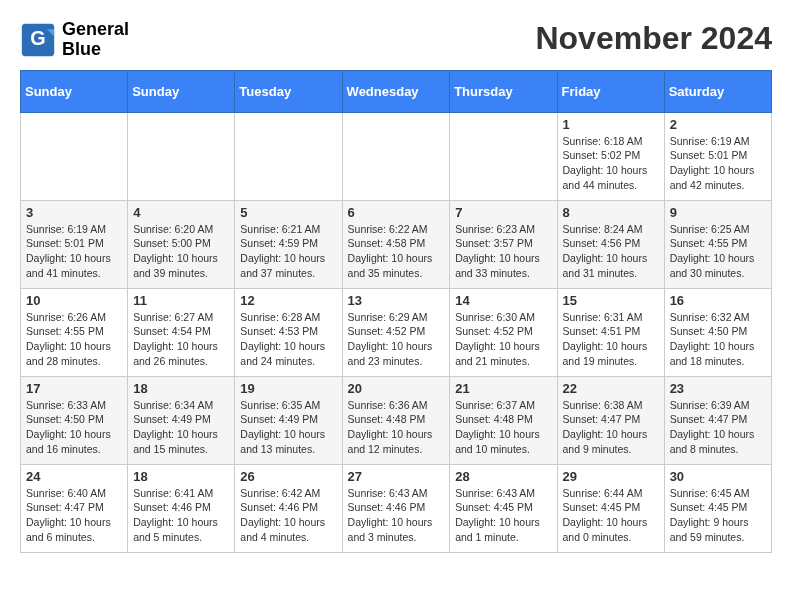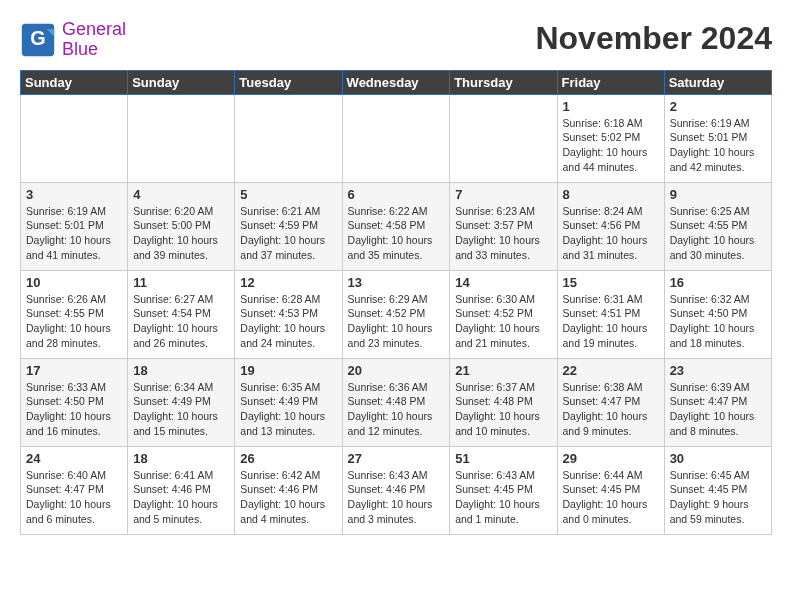--- a/index.html
+++ b/index.html
@@ -16,22 +16,22 @@
       align-items: flex-start;
       margin-bottom: 10px;
     }
     .logo {
       display: flex;
       align-items: center;
       gap: 6px;
     }
     .logo-text {
       font-size: 18px;
-      font-weight: normal;
-      color: #a21caf;
+      font-weight: bold;
+      color: #000000;
       line-height: 1.1;
     }
     .logo-text span {
       display: block;
     }
     .logo-icon {
       width: 36px;
       height: 36px;
     }
     .title-area {
@@ -45,23 +45,23 @@
     .subtitle {
       font-size: 16px;
       color: #555;
     }
     .calendar {
       width: 100%;
       border-collapse: collapse;
       font-size: 11px;
     }
     .calendar thead th {
-      background: #404040;
+      background: #3b82f6;
       color: #fff;
-      padding: 4px 4px;
+      padding: 13px 4px;
       text-align: left;
       font-size: 13px;
       font-weight: bold;
       border: 1px solid #2c6db5;
     }
     .calendar tbody td {
       border: 1px solid #ccc;
       vertical-align: top;
       padding: 4px 5px;
       min-height: 80px;
@@ -293,21 +293,21 @@
 Sunset: 4:46 PM
 Daylight: 10 hours and 4 minutes.</div>
         </td>
         <td>
           <span class="day-num">27</span>
           <div class="day-info">Sunrise: 6:43 AM
 Sunset: 4:46 PM
 Daylight: 10 hours and 3 minutes.</div>
         </td>
         <td>
-          <span class="day-num">51</span>
+          <span class="day-num">28</span>
           <div class="day-info">Sunrise: 6:43 AM
 Sunset: 4:45 PM
 Daylight: 10 hours and 1 minute.</div>
         </td>
         <td>
           <span class="day-num">29</span>
           <div class="day-info">Sunrise: 6:44 AM
 Sunset: 4:45 PM
 Daylight: 10 hours and 0 minutes.</div>
         </td>

